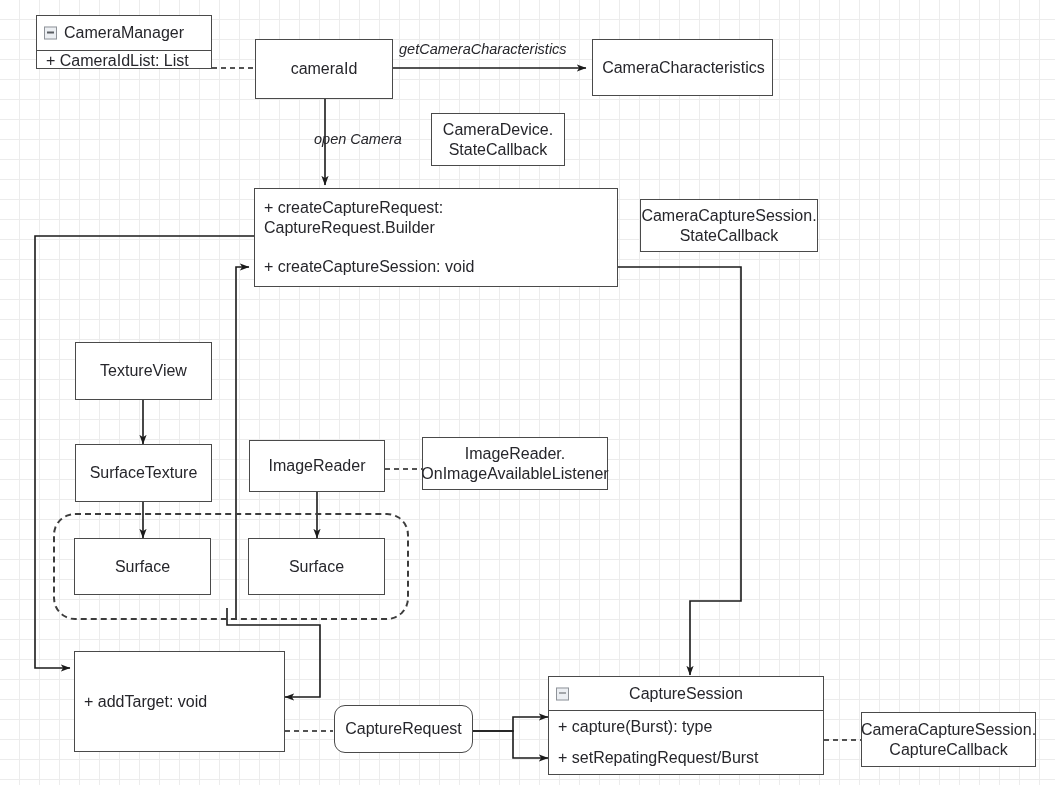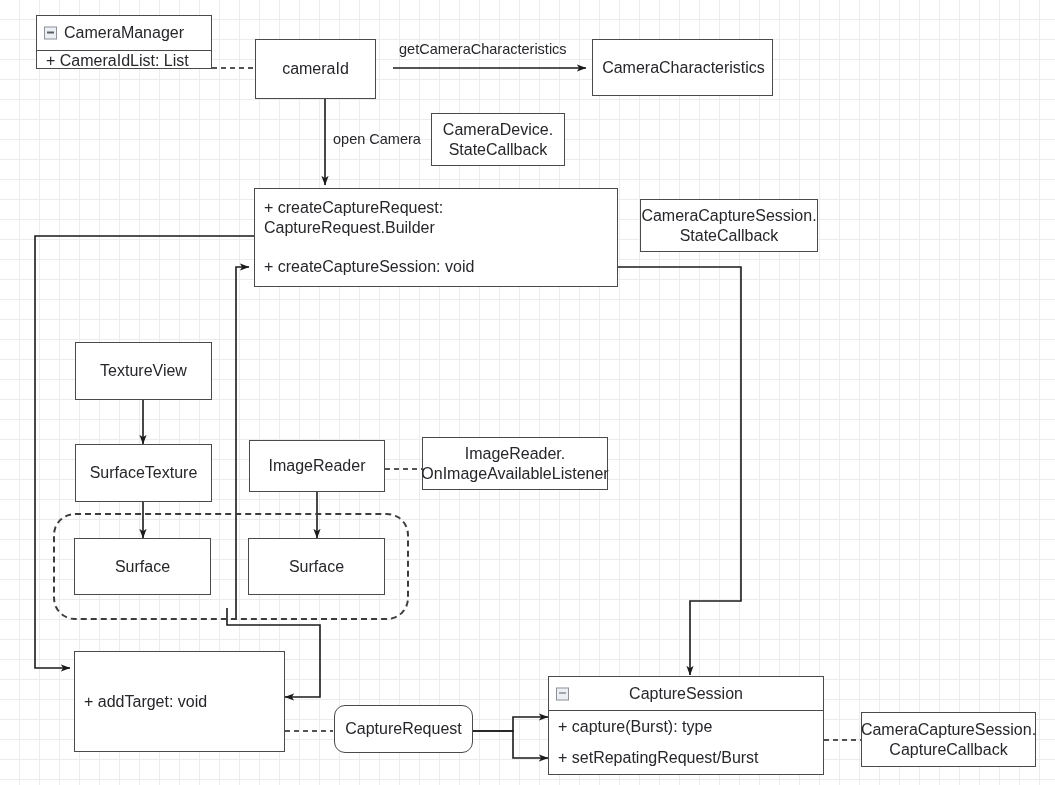--- a/index.html
+++ b/index.html
@@ -93,20 +93,21 @@
     background: transparent;
     z-index: 1;
   }
   .edge-label {
     position: absolute;
     font-size: 14.5px;
     color: #26262b;
     white-space: nowrap;
     background: transparent;
     z-index: 3;
+    font-style: italic;
   }
 </style>
 </head>
 <body>
 
 <div id="canvas">
 
   <svg id="edge-layer" viewBox="0 0 1055 785" xmlns="http://www.w3.org/2000/svg">
     <defs>
       <marker id="arrow" markerWidth="10" markerHeight="8" refX="9.2" refY="4" orient="auto" markerUnits="userSpaceOnUse">
@@ -148,21 +149,21 @@
   </svg>
 
   <div class="node uml" style="left:36px; top:15px; width:176px; height:54px;">
     <div class="uml-header" style="height:34px;">
       <span class="collapse-icon"></span>
       <span>CameraManager</span>
     </div>
     <div class="uml-row">+ CameraIdList: List</div>
   </div>
 
-  <div class="node simple" style="left:255px; top:39px; width:121px; height:60px;">
+  <div class="node simple" style="left:255px; top:39px; width:138px; height:60px;">
     <span>cameraId</span>
   </div>
 
   <div class="node simple" style="left:592px; top:39px; width:181px; height:57px;padding-left:8px;">
     <span>CameraCharacteristics</span>
   </div>
 
   <div class="node simple" style="left:431px; top:113px; width:134px; height:53px;">
     <span>
       <span>CameraDevice.</span>
@@ -229,15 +230,15 @@
   </div>
 
   <div class="node simple" style="left:861px; top:712px; width:175px; height:55px;">
     <span>
       <span>CameraCaptureSession.</span>
       <span>CaptureCallback</span>
     </span>
   </div>
 
   <div class="edge-label" style="left:399px; top:41px;">getCameraCharacteristics</div>
-  <div class="edge-label" style="left:333px; top:131px;">open Camera</div>
+  <div class="edge-label" style="left:314px; top:131px;">open Camera</div>
 
 </div>
 
 </body></html>

